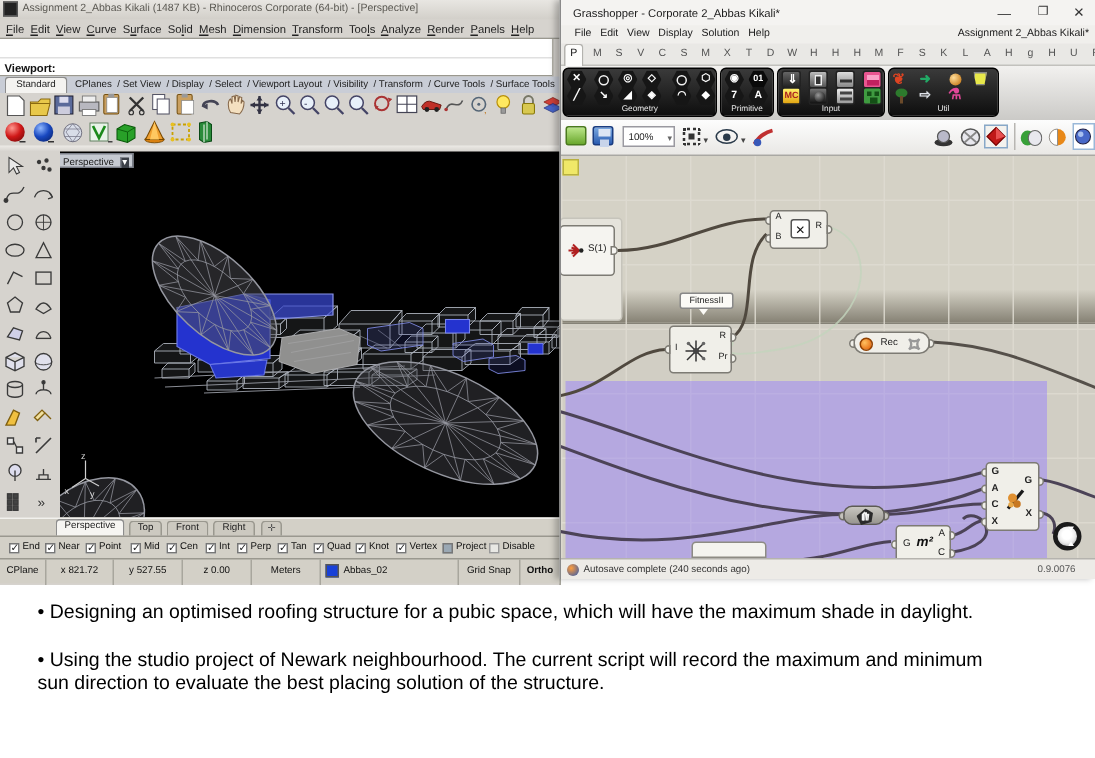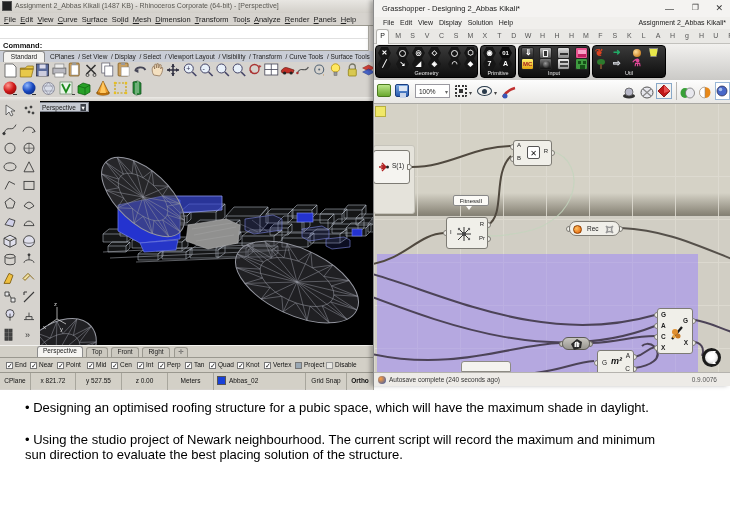--- a/index.html
+++ b/index.html
@@ -23,21 +23,21 @@
       <div class="abs" style="left:2px;top:1px;width:10px;height:10px;background:#222;border:1px solid #555;"></div>
       <div class="abs" style="left:15px;top:2px;font-size:7px;color:#5a5852;white-space:nowrap;">Assignment 2_Abbas Kikali (1487 KB) - Rhinoceros Corporate (64-bit) - [Perspective]</div>
     </div>
 
     <div class="abs" style="left:0;top:13px;width:374px;height:12px;background:#d6d3ce;font-size:7.5px;color:#222;">
       <span style="position:absolute;left:4px;top:2px;white-space:nowrap;"><u>F</u>ile&nbsp; <u>E</u>dit&nbsp; <u>V</u>iew&nbsp; <u>C</u>urve&nbsp; S<u>u</u>rface&nbsp; So<u>l</u>id&nbsp; <u>M</u>esh&nbsp; <u>D</u>imension&nbsp; <u>T</u>ransform&nbsp; Too<u>l</u>s&nbsp; <u>A</u>nalyze&nbsp; <u>R</u>ender&nbsp; <u>P</u>anels&nbsp; <u>H</u>elp</span>
     </div>
 
     <div class="abs" style="left:0;top:25px;width:374px;height:26px;background:#fff;border-top:1px solid #9a988f;border-bottom:1px solid #9a988f;">
       <div class="abs" style="left:0;top:12px;width:374px;border-top:1px solid #e0e0e0;"></div>
-      <div class="abs" style="left:3px;top:15px;font-size:7.5px;font-weight:bold;color:#111;">Command:</div>
+      <div class="abs" style="left:3px;top:15px;font-size:7.5px;font-weight:bold;color:#111;">Viewport:</div>
       <div class="abs" style="right:0;top:0;width:6px;height:26px;background:#d6d3ce;border-left:1px solid #b0aea6;"></div>
     </div>
 
     <div class="abs" style="left:0;top:51px;width:374px;height:11px;background:#c9cdd6;font-size:6.5px;color:#222;">
       <span class="abs" style="left:3px;top:0;width:42px;height:11px;background:#f4f3f0;border:1px solid #8d8d8d;border-bottom:none;border-radius:3px 3px 0 0;text-align:center;padding-top:1px;">Standard</span>
       <span class="abs" style="left:50px;top:2px;white-space:nowrap;">CPlanes &nbsp;/ Set View &nbsp;/ Display &nbsp;/ Select &nbsp;/ Viewport Layout &nbsp;/ Visibility &nbsp;/ Transform &nbsp;/ Curve Tools &nbsp;/ Surface Tools &nbsp;/ Soli</span>
     </div>
 
     <div class="abs" id="tb1" style="left:0;top:62px;width:374px;height:17px;background:#d6d3ce;">
         <svg width="374" height="17" style="position:absolute;left:0;top:0;">
@@ -423,21 +423,21 @@
         </span>
         <span style="position:absolute;left:347px;top:0;width:27px;height:17px;border-right:1px solid #a8a69d;">
           <span style="position:absolute;left:0;right:0;top:4px;text-align:center;"><b>Ortho</b></span>
         </span>
       </div>
   </div>
 
   <div class="abs" id="gh" style="left:373px;top:0;width:357px;height:386px;background:#f0efec;border-left:1px solid #8a8a8a;box-shadow:-3px 0 4px rgba(0,0,0,0.25);">
 
     <div class="abs" style="left:0;top:0;width:357px;height:17px;background:#f4f3f1;">
-      <div class="abs" style="left:8px;top:4px;font-size:7.5px;color:#1a1a1a;white-space:nowrap;">Grasshopper - Designing 2_Abbas Kikali*</div>
+      <div class="abs" style="left:8px;top:4px;font-size:7.5px;color:#1a1a1a;white-space:nowrap;">Grasshopper - Corporate 2_Abbas Kikali*</div>
       <div class="abs" style="right:57px;top:4px;font-size:9px;color:#333;">—</div>
       <div class="abs" style="right:32px;top:3px;font-size:8px;color:#333;">❐</div>
       <div class="abs" style="right:8px;top:3px;font-size:9px;color:#333;">✕</div>
     </div>
 
     <div class="abs" style="left:0;top:17px;width:357px;height:12px;background:#f0efec;font-size:7px;color:#222;">
       <span class="abs" style="left:9px;top:2px;white-space:nowrap;">File&nbsp;&nbsp;&nbsp;Edit&nbsp;&nbsp;&nbsp;View&nbsp;&nbsp;&nbsp;Display&nbsp;&nbsp;&nbsp;Solution&nbsp;&nbsp;&nbsp;Help</span>
       <span class="abs" style="right:5px;top:2px;white-space:nowrap;">Assignment 2_Abbas Kikali*</span>
     </div>
 

